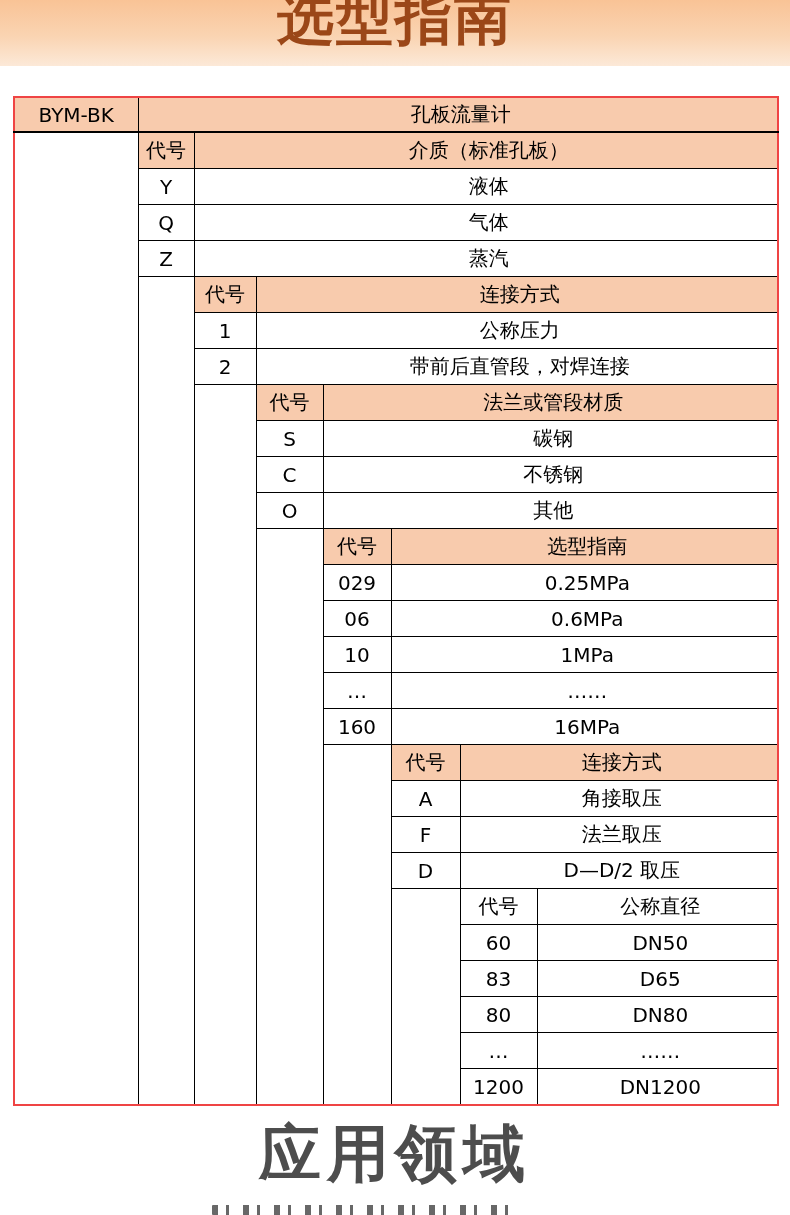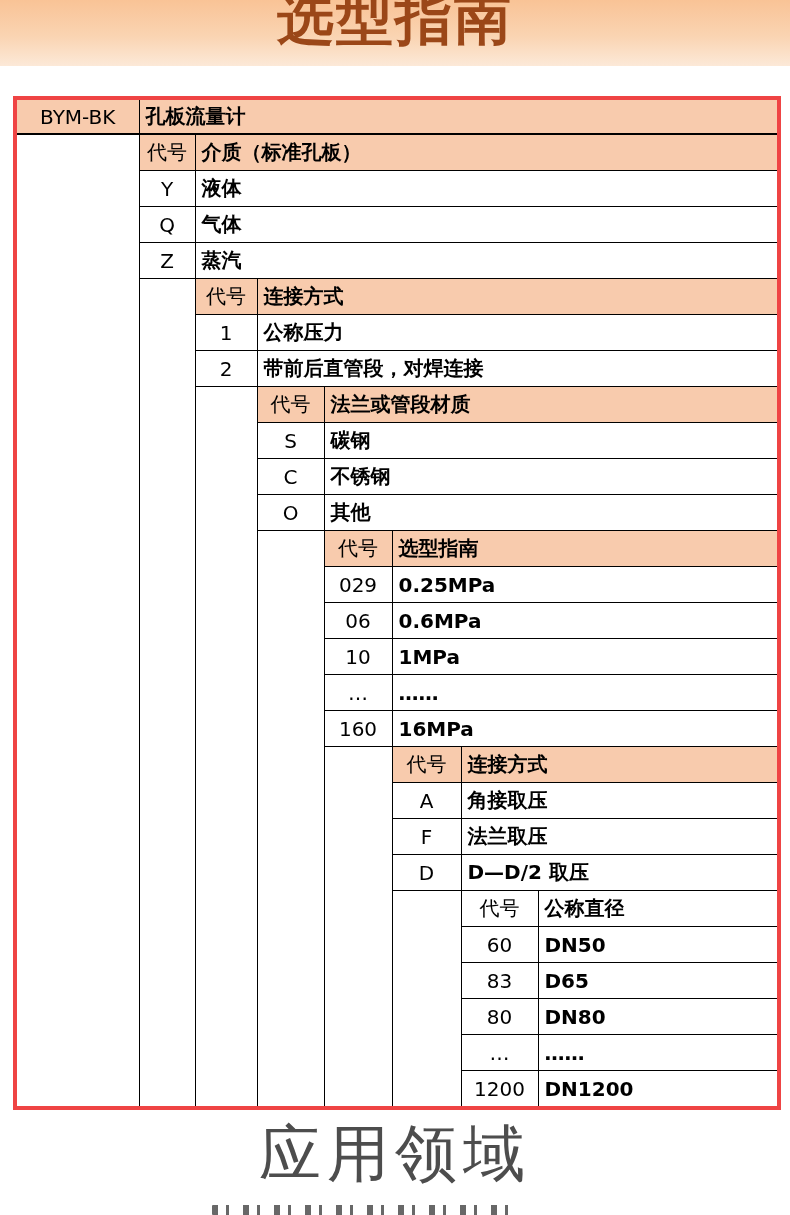--- a/index.html
+++ b/index.html
@@ -20,37 +20,37 @@
   }
   .banner .title{
     position:absolute;left:0;top:-11px;width:100%;text-align:center;margin:0;
     font-size:57px;line-height:1.05;font-weight:bold;letter-spacing:2px;
     color:#9b4718;
   }
   
   table.sel{
     position:absolute;left:13px;top:96px;width:764px;
     border-collapse:collapse;table-layout:fixed;
-    border:4px solid #ef4444;
+    border:2px solid #ef4444;
     font-size:20px;color:#000;padding-left:24px;
   }
   table.sel td{
     border:1px solid #000;height:35px;padding:0;
     overflow:hidden;white-space:nowrap;vertical-align:middle;
     background:#fff;
   }
   table.sel td.code{text-align:center;}
-  table.sel td.desc{text-align:left;padding-left:6px;font-weight:bold;}
+  table.sel td.desc{text-align:center;padding-left:6px;}
   table.sel td.peach{background:#f8cbad;}
   table.sel tr.model-row td{border-bottom:2px solid #000;height:33px;}
   
   .section-title{
     position:absolute;left:0;top:1112px;width:100%;margin:0;text-align:center;
     font-family:"DejaVu Serif","Liberation Serif",serif;
-    font-size:62px;font-weight:normal;letter-spacing:6px;color:#4d4d4d;
+    font-size:62px;font-weight:bold;letter-spacing:6px;color:#4d4d4d;
   }
   
   .clip-fragments{
     position:absolute;left:212px;top:1205px;width:305px;height:10px;
     background:repeating-linear-gradient(90deg,
       #4d4d4d 0 6px, transparent 6px 14px,
       #4d4d4d 14px 17px, transparent 17px 31px);
     opacity:.85;border-radius:1px;
   }
 </style>

